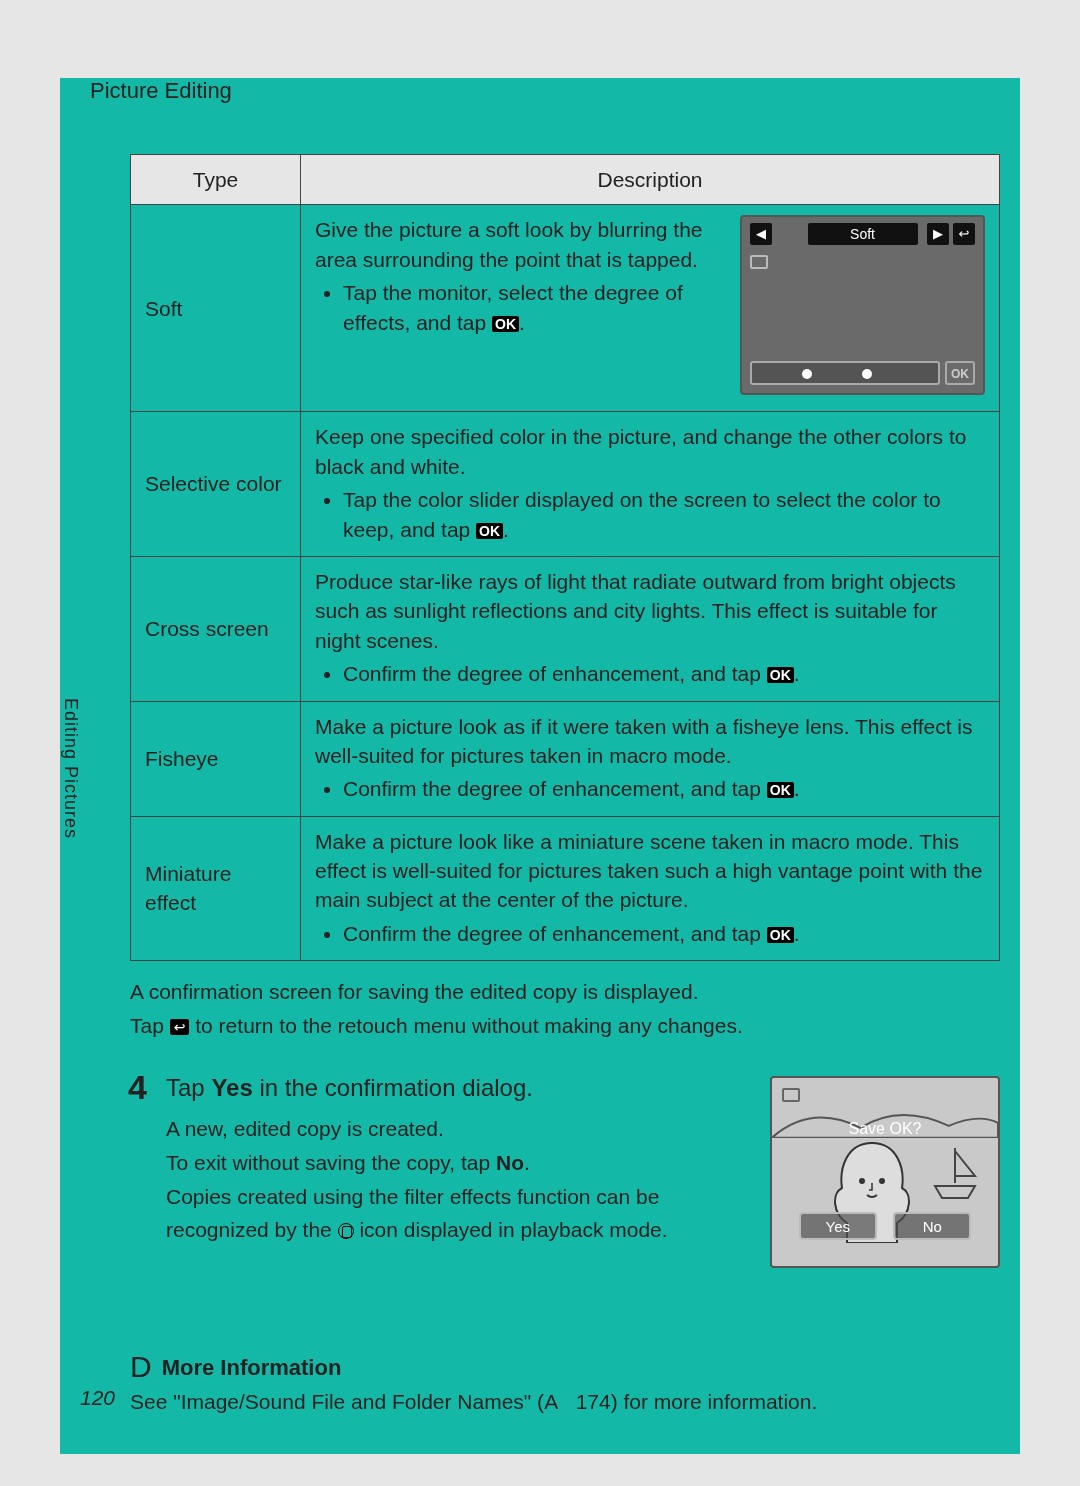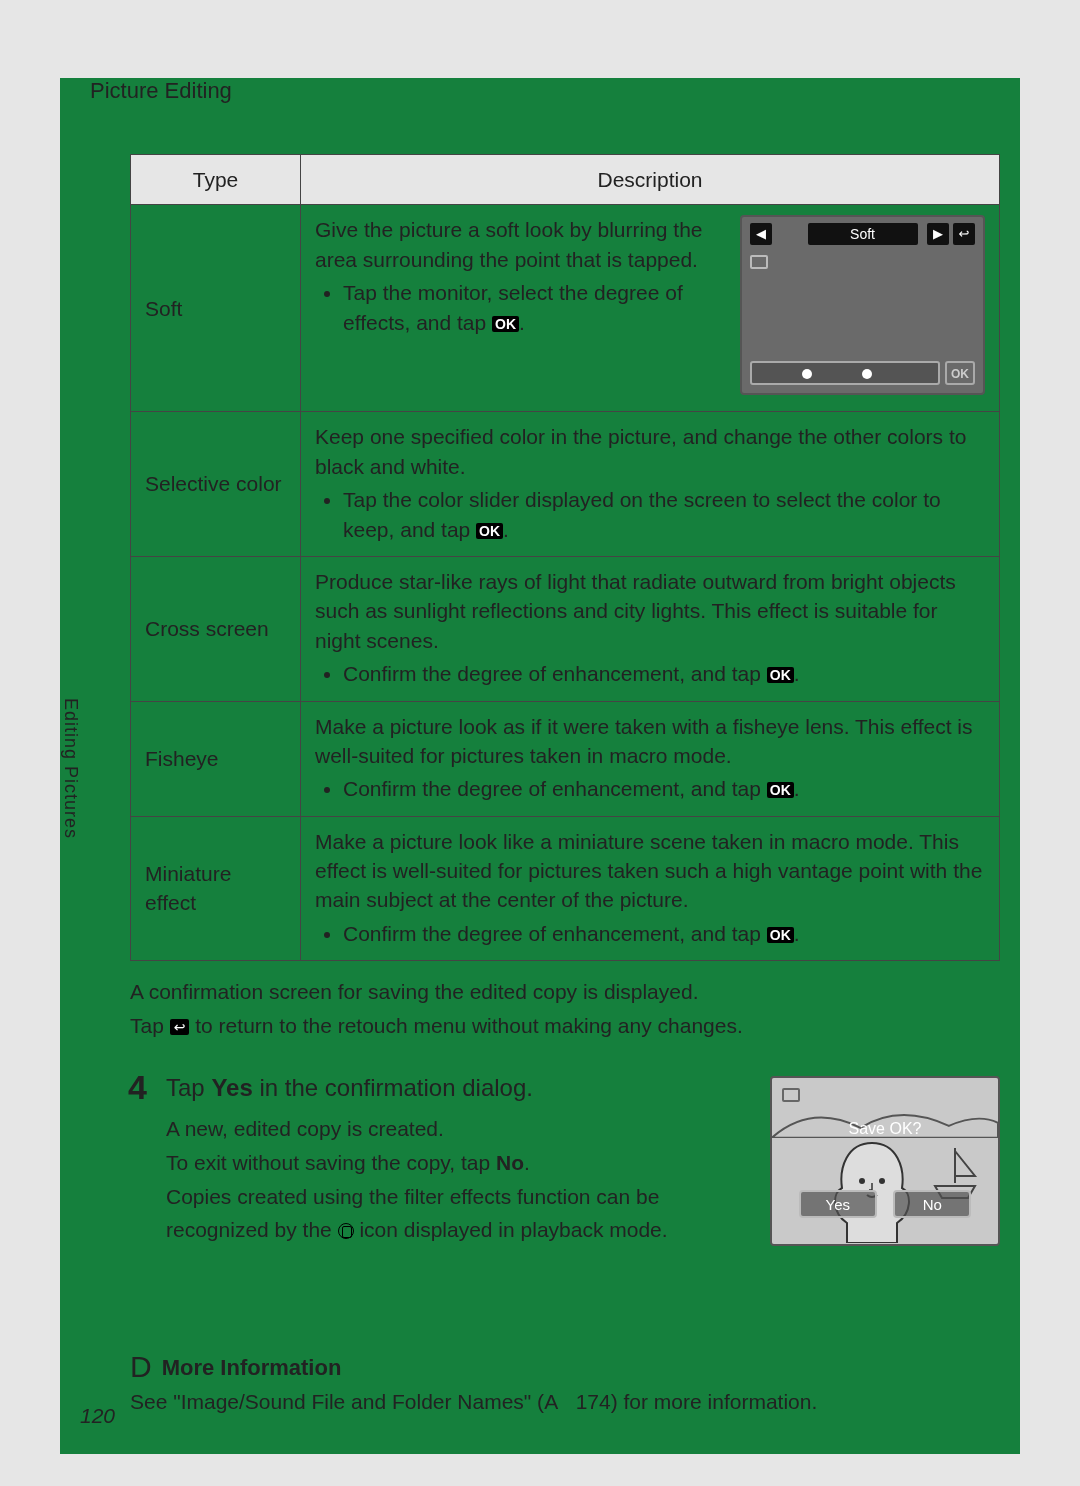--- a/index.html
+++ b/index.html
@@ -1,18 +1,18 @@
 <!DOCTYPE html>
 <html><head>
 <meta charset="utf-8">
 <style>
   * { box-sizing: border-box; margin: 0; padding: 0; }
   html, body { width: 1080px; height: 1486px; background: #fff; font-family: "Segoe UI", Arial, sans-serif; color: #222; }
   .page { position: relative; width: 1080px; height: 1486px; background: #e6e6e6; padding: 60px 60px 50px 60px; }
-  .inner { background: #15803d; width: 100%; height: 100%; position: relative; }
+  .inner { background: #14b8a6; width: 100%; height: 100%; position: relative; }
   .header-title { font-size: 22px; margin: 18px 0 50px 30px; }
   .side-tab { position: absolute; left: 0; top: 620px; writing-mode: vertical-rl; font-size: 18px; letter-spacing: 1px; }
   table.effects { border-collapse: collapse; width: 870px; margin-left: 70px; }
   table.effects th, table.effects td { border: 1px solid #444; padding: 10px 14px; vertical-align: top; font-size: 21px; line-height: 1.4; }
   table.effects th { font-weight: 400; text-align: center; background: #e6e6e6; }
   table.effects td.typecell { width: 170px; vertical-align: middle; }
   .desc-text { display: block; }
   ul.bullets { list-style: disc; margin: 4px 0 0 24px; }
   ul.bullets li { margin: 2px 4px; }
   .ok-badge { display: inline-block; background: #000; color: #fff; font-size: 14px; font-weight: bold; padding: 1px 3px; border-radius: 2px; vertical-align: 1px; line-height: 1; }
@@ -30,35 +30,35 @@
   .soft-preview .slider { position: absolute; bottom: 8px; left: 8px; width: 190px; height: 24px; border: 2px solid #aaa; border-radius: 3px; background: rgba(0,0,0,0.2); }
   .soft-preview .slider .dot { position: absolute; top: 6px; width: 10px; height: 10px; border-radius: 50%; background: #fff; }
   .soft-preview .slider .d1 { left: 50px; }
   .soft-preview .slider .d2 { left: 110px; }
   .soft-preview .okbtn { position: absolute; bottom: 8px; right: 8px; width: 30px; height: 24px; border: 2px solid #aaa; border-radius: 3px; color: #ccc; font-size: 12px; font-weight: bold; text-align: center; line-height: 22px; }
   .below-table { margin: 14px 0 0 70px; width: 870px; font-size: 21px; line-height: 1.6; }
   .step4 { margin: 32px 0 0 70px; width: 870px; position: relative; }
   .step4 .num { font-size: 34px; font-weight: bold; position: absolute; left: -2px; top: -6px; }
   .step4 .title { font-size: 24px; margin-left: 36px; }
   .step4 .body { font-size: 21px; line-height: 1.6; margin: 10px 0 0 36px; width: 560px; }
-  .save-preview { position: absolute; right: 0; top: 2px; width: 230px; height: 170px; background: #8a8a8a; border: 2px solid #555; border-radius: 4px; overflow: hidden; }
+  .save-preview { position: absolute; right: 0; top: 2px; width: 230px; height: 192px; background: #8a8a8a; border: 2px solid #555; border-radius: 4px; overflow: hidden; }
   .save-preview .sky { position: absolute; inset: 0; background: #c9c9c9; }
   .save-preview .hills { position: absolute; left: 0; right: 0; top: 20px; height: 40px; }
   .save-preview .hills svg { width: 100%; height: 100%; }
   .save-preview .boat { position: absolute; right: 18px; top: 70px; }
   .save-preview .face { position: absolute; left: 55px; top: 55px; }
   .save-preview .card-ico2 { position: absolute; left: 10px; top: 10px; width: 18px; height: 14px; border: 2px solid #666; border-radius: 2px; }
   .save-preview .ask { position: absolute; left: 0; right: 0; top: 42px; text-align: center; color: #fff; font-size: 16px; }
   .save-preview .btns { position: absolute; bottom: 26px; left: 0; right: 0; text-align: center; }
   .save-preview .btns span { display: inline-block; width: 78px; height: 28px; line-height: 26px; border: 2px solid #bbb; border-radius: 4px; color: #fff; font-size: 15px; margin: 0 6px; background: rgba(80,80,80,0.7); }
   .moreinfo { position: absolute; left: 70px; bottom: 40px; width: 870px; }
   .moreinfo .hd { font-size: 22px; font-weight: bold; }
   .moreinfo .hd .dletter { font-size: 30px; font-weight: 400; margin-right: 10px; vertical-align: -2px; }
   .moreinfo .txt { font-size: 21px; margin-top: 6px; }
-  .page-num { position: absolute; left: 20px; bottom: 26px; font-style: italic; font-size: 21px; }
+  .page-num { position: absolute; left: 20px; bottom: 44px; font-style: italic; font-size: 21px; }
   .aref { font-family: Arial, sans-serif; }
 </style>
 </head>
 <body>
 
 <div class="page">
   <div class="inner">
 
     <div class="header-title">Picture Editing</div>
 

